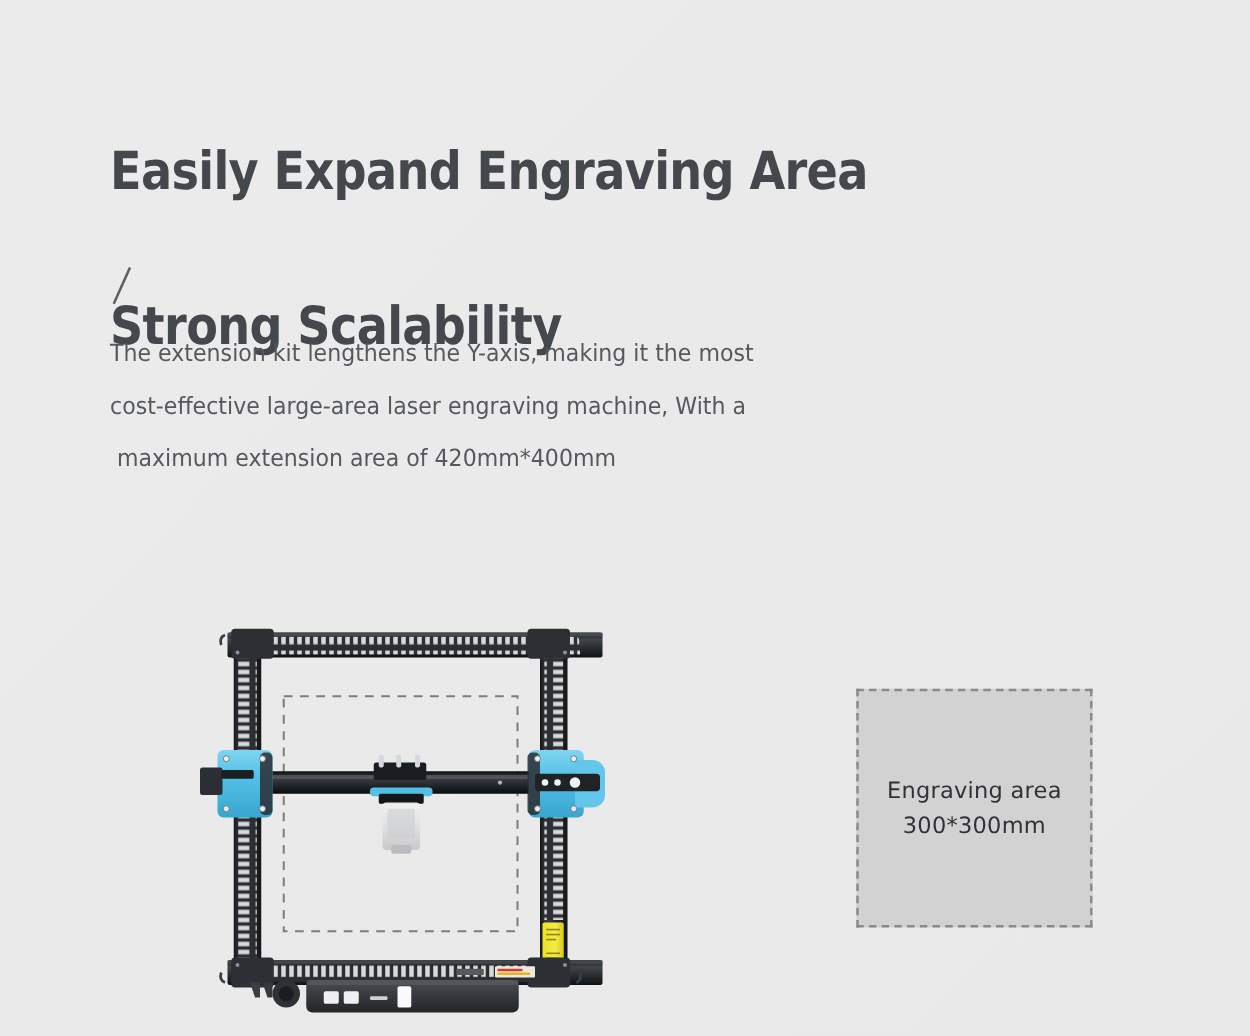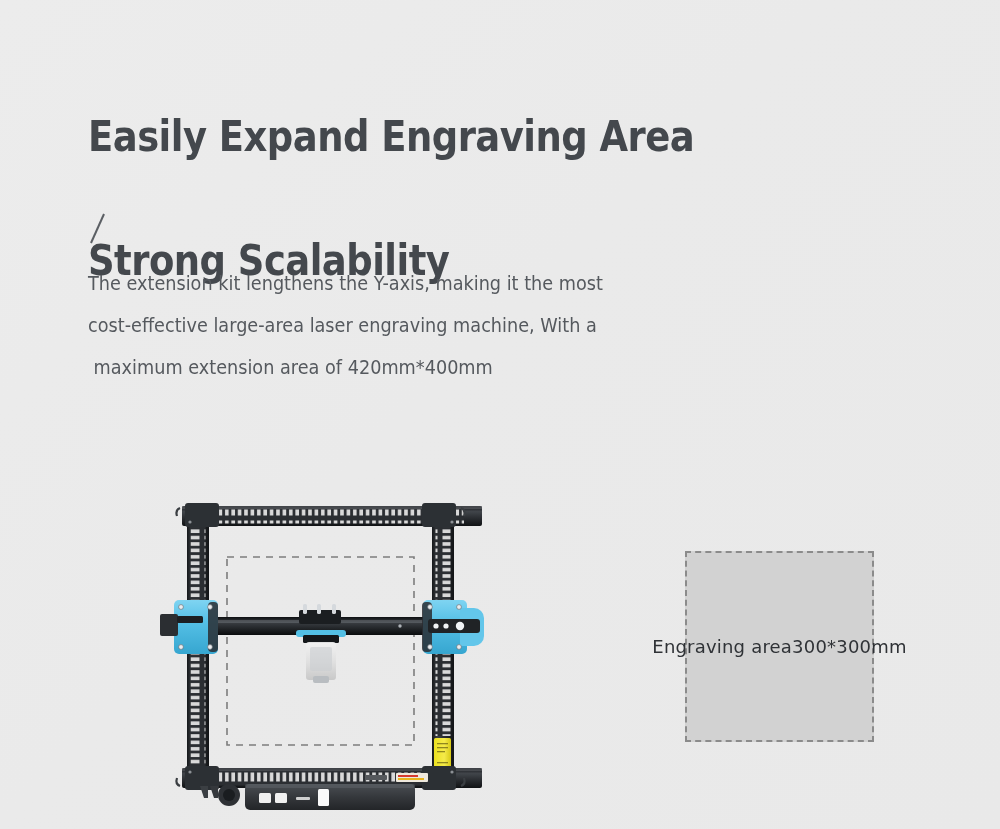--- a/index.html
+++ b/index.html
@@ -69,20 +69,21 @@
   .area-box {
     position: absolute;
     left: 685px;
     top: 551px;
     width: 189px;
     height: 191px;
     box-sizing: border-box;
     background: #d2d2d2;
     border: 2px dashed #8b8b8b;
     display: flex;
+    flex-direction: column;
     align-items: center;
     justify-content: center;
   }
   .area-box-line {
     font-family: "DejaVu Sans", sans-serif;
     font-size: 18px;
     line-height: 28px;
     color: #2f3236;
     letter-spacing: 0.2px;
     white-space: nowrap;

